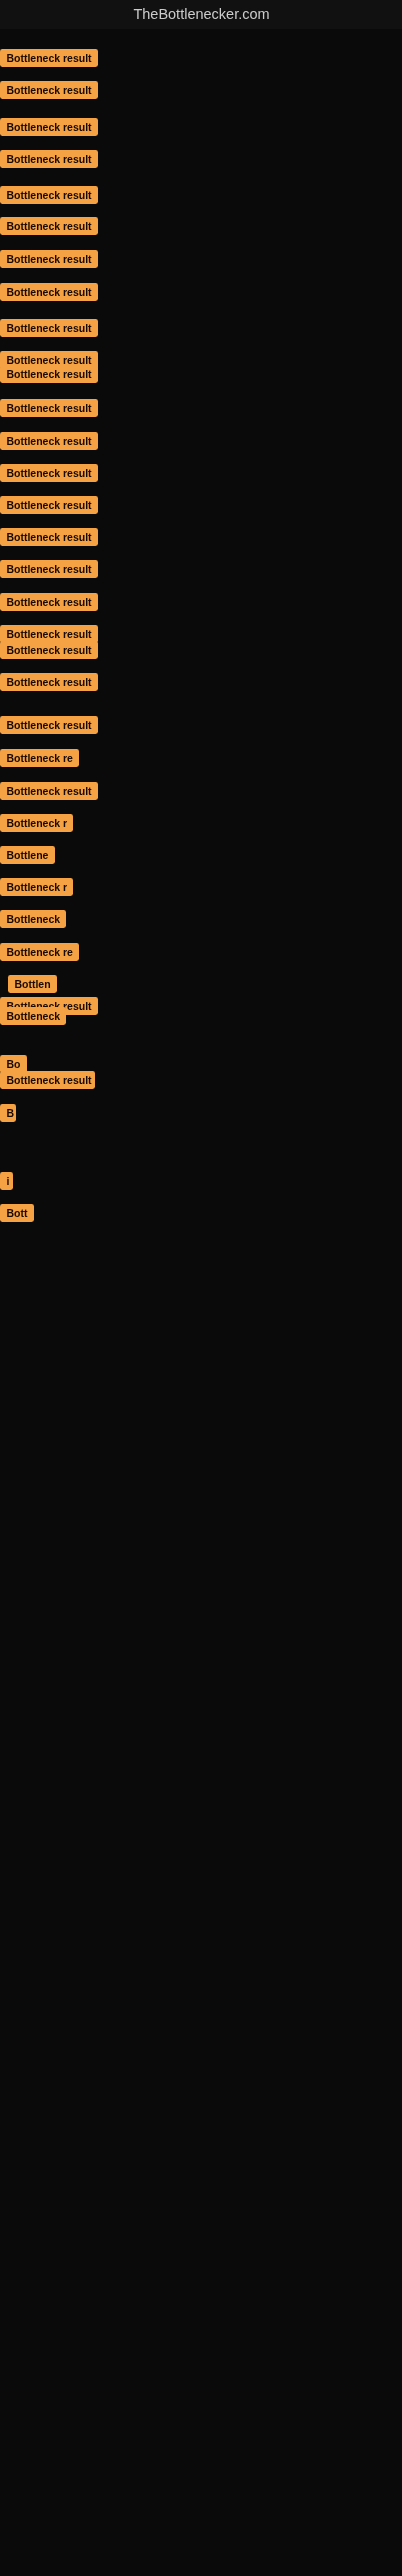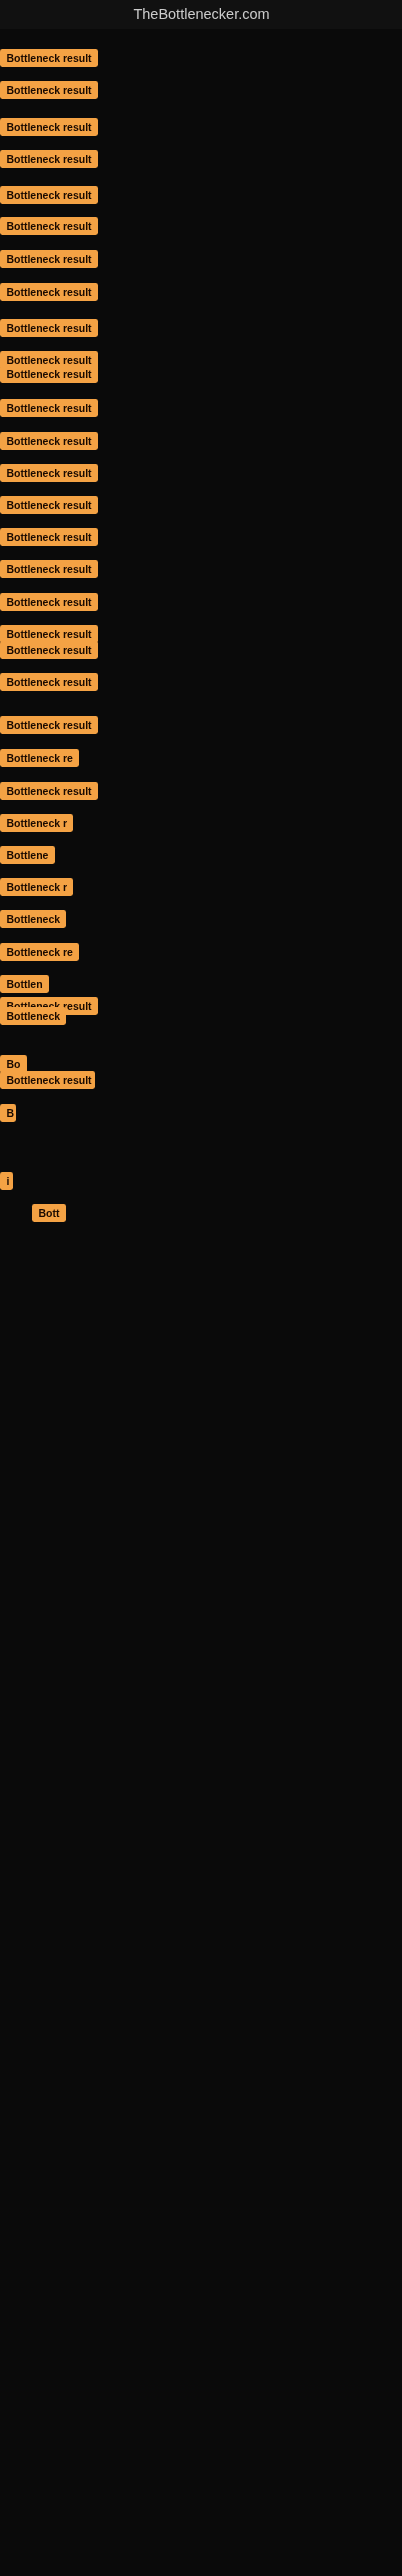--- a/index.html
+++ b/index.html
@@ -74,22 +74,22 @@
     <div class="bottleneck-item" style="top: 612px;"><span class="bottleneck-badge" style="max-width: 121px;">Bottleneck result</span></div>
     <div class="bottleneck-item" style="top: 644px;"><span class="bottleneck-badge" style="max-width: 105px;">Bottleneck result</span></div>
     <div class="bottleneck-item" style="top: 687px;"><span class="bottleneck-badge" style="max-width: 119px;">Bottleneck result</span></div>
     <div class="bottleneck-item" style="top: 720px;"><span class="bottleneck-badge" style="max-width: 97px;">Bottleneck re</span></div>
     <div class="bottleneck-item" style="top: 753px;"><span class="bottleneck-badge" style="max-width: 101px;">Bottleneck result</span></div>
     <div class="bottleneck-item" style="top: 785px;"><span class="bottleneck-badge" style="max-width: 81px;">Bottleneck r</span></div>
     <div class="bottleneck-item" style="top: 817px;"><span class="bottleneck-badge" style="max-width: 64px;">Bottlene</span></div>
     <div class="bottleneck-item" style="top: 849px;"><span class="bottleneck-badge" style="max-width: 85px;">Bottleneck r</span></div>
     <div class="bottleneck-item" style="top: 881px;"><span class="bottleneck-badge" style="max-width: 76px;">Bottleneck</span></div>
     <div class="bottleneck-item" style="top: 914px;"><span class="bottleneck-badge" style="max-width: 87px;">Bottleneck re</span></div>
-    <div class="bottleneck-item" style="top: 946px;"><span class="bottleneck-badge" style="max-width: 58px;">Bottlen</span></div>
+    <div class="bottleneck-item" style="top: 946px; margin-left: 8px;"><span class="bottleneck-badge" style="max-width: 58px;">Bottlen</span></div>
     <div class="bottleneck-item" style="top: 968px;"><span class="bottleneck-badge" style="max-width: 111px;">Bottleneck result</span></div>
     <div class="bottleneck-item" style="top: 978px;"><span class="bottleneck-badge" style="max-width: 68px;">Bottleneck</span></div>
     <div class="bottleneck-item" style="top: 1010px; margin-top: 16px;"><span class="bottleneck-badge" style="max-width: 40px;">Bo</span></div>
     <div class="bottleneck-item" style="top: 1042px;"><span class="bottleneck-badge" style="max-width: 95px;">Bottleneck result</span></div>
     <div class="bottleneck-item" style="top: 1075px;"><span class="bottleneck-badge" style="max-width: 16px;">B</span></div>
     <div class="bottleneck-item" style="top: 1143px;"><span class="bottleneck-badge" style="max-width: 11.3px;">i</span></div>
-    <div class="bottleneck-item" style="top: 1175px;"><span class="bottleneck-badge" style="max-width: 36px; margin-left: 32px;">Bott</span></div>
+    <div class="bottleneck-item" style="top: 1175px;"><span class="bottleneck-badge" style="max-width: 36px;">Bott</span></div>
   </div>
 
 
 </body></html>

